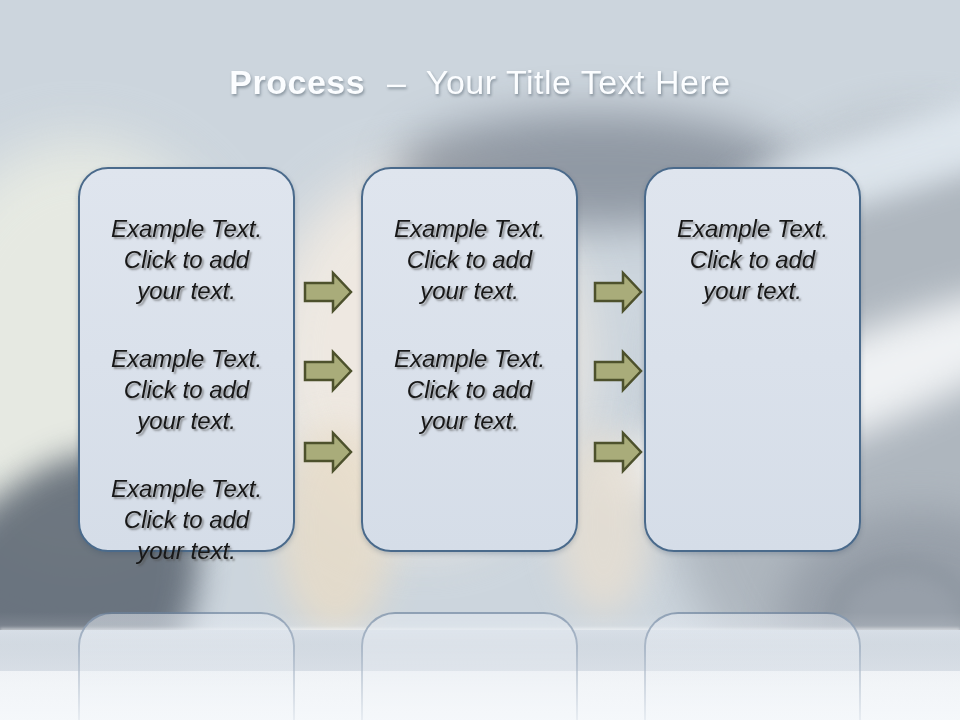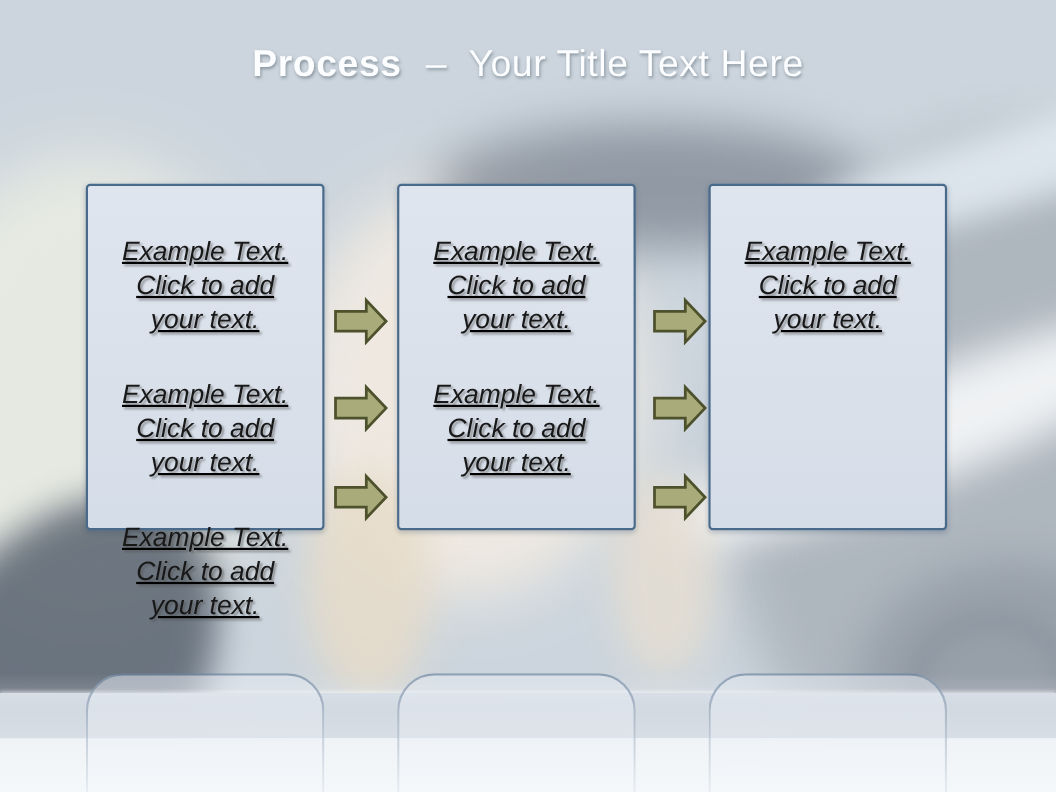--- a/index.html
+++ b/index.html
@@ -38,31 +38,31 @@
         background:linear-gradient(180deg,rgba(242,245,248,0) 0%,rgba(242,245,248,.5) 55%,rgba(245,248,251,.85) 100%);}
   
   .header-band{position:absolute;left:0;top:0;right:0;height:172px;
 ateral  background:linear-gradient(180deg,
       var(--header-top,#3e5268) 0%,
       var(--header-mid,#4a5f78) 38%,
       var(--header-low,#56708c) 68%,
       rgba(96,120,146,.55) 80%,
       rgba(150,172,194,.25) 90%,
       rgba(205,218,230,0) 100%);}
-  .title{position:absolute;left:0;right:0;top:36px;margin:0;
+  .title{position:absolute;left:0;right:0;top:60px;margin:0;
      text-align:center;font-size:34px;line-height:44px;font-weight:normal;
      color:var(--title-text,#fbfdff);letter-spacing:.5px;
      text-shadow:1px 2px 3px rgba(10,25,40,.35);}
   .title .t-bold{font-weight:bold;}
   .title .t-sep{margin:0 10px 0 12px;}
   
-  .box{position:absolute;top:167px;width:217px;height:315px;box-sizing:border-box;
-     border:2.5px solid var(--box-border,#4a6a8b);border-radius:4px;
+  .box{position:absolute;top:167px;width:217px;height:385px;box-sizing:border-box;
+     border:2.5px solid var(--box-border,#4a6a8b);border-radius:30px;
      background:linear-gradient(180deg,var(--box-fill-top,#dfe5ee),var(--box-fill-bottom,#d5dde8));
-     padding:44px 10px 0;box-shadow:0 2px 5px rgba(50,70,95,.25);text-decoration:underline;}
+     padding:44px 10px 0;box-shadow:0 2px 5px rgba(50,70,95,.25);}
   .box.bx1{left:78px;} .box.bx2{left:361px;} .box.bx3{left:644px;}
   .box p{margin:0 0 37px;white-space:pre-line;text-align:center;
      font-style:italic;font-size:24px;line-height:31px;
      color:var(--text-color,#181818);
      text-shadow:2px 2px 2px rgba(80,80,80,.55);}
   
   .arrow{position:absolute;width:50px;height:44px;}
   .arrow polygon{fill:var(--arrow-fill,#a9ac7a);stroke:var(--arrow-border,#4d512c);stroke-width:2.5;stroke-linejoin:miter;}
   .arrow.c1{left:303px;} .arrow.c2{left:593px;}
   .arrow.w1{top:270px;}  .arrow.w2{top:349px;}  .arrow.w3{top:430px;}

